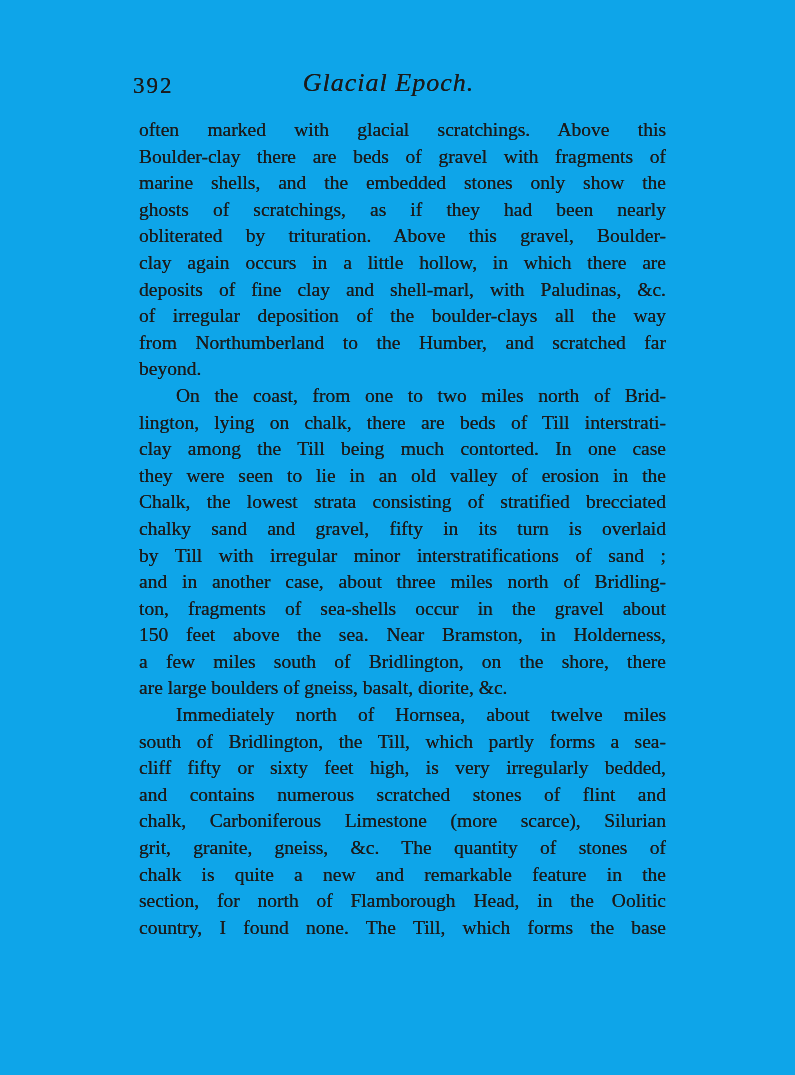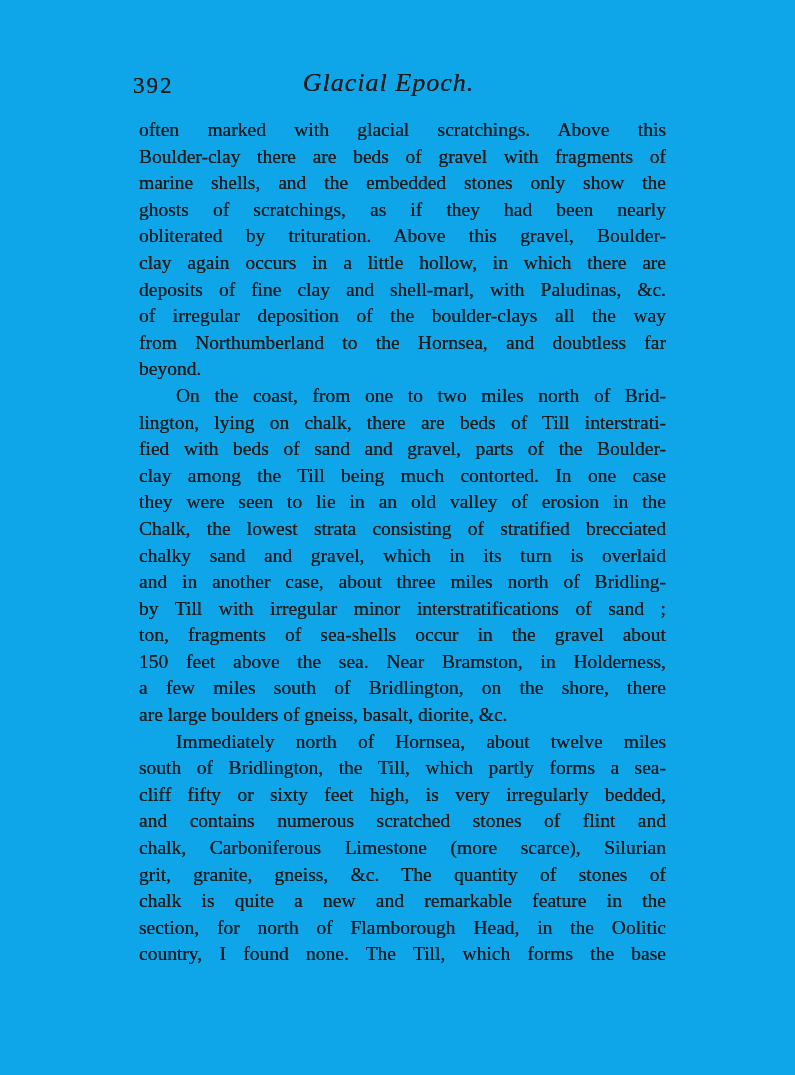--- a/index.html
+++ b/index.html
@@ -67,31 +67,30 @@
   </div>
   <div class="text-block">
       <div class="line">often marked with glacial scratchings.  Above this</div>
       <div class="line">Boulder-clay there are beds of gravel with fragments of</div>
       <div class="line">marine shells, and the embedded stones only show the</div>
       <div class="line">ghosts of scratchings, as if they had been nearly</div>
       <div class="line">obliterated by trituration.  Above this gravel, Boulder-</div>
       <div class="line">clay again occurs in a little hollow, in which there are</div>
       <div class="line">deposits of fine clay and shell-marl, with Paludinas, &amp;c.</div>
       <div class="line">of irregular deposition of the boulder-clays all the way</div>
-      <div class="line">from Northumberland to the Hornsea, and doubtless far</div>
+      <div class="line">from Northumberland to the Humber, and scratched far</div>
       <div class="line no-stretch">beyond.</div>
       <div class="line indent">On the coast, from one to two miles north of Brid-</div>
       <div class="line">lington, lying on chalk, there are beds of Till interstrati-</div>
-      <div class="line">fied with beds of sand and gravel, parts of the Boulder-</div>
       <div class="line">clay among the Till being much contorted.  In one case</div>
       <div class="line">they were seen to lie in an old valley of erosion in the</div>
       <div class="line">Chalk, the lowest strata consisting of stratified brecciated</div>
-      <div class="line">chalky sand and gravel, which in its turn is overlaid</div>
+      <div class="line">chalky sand and gravel, fifty in its turn is overlaid</div>
+      <div class="line">by Till with irregular minor interstratifications of sand ;</div>
       <div class="line">and in another case, about three miles north of Bridling-</div>
-      <div class="line">by Till with irregular minor interstratifications of sand ;</div>
       <div class="line">ton, fragments of sea-shells occur in the gravel about</div>
       <div class="line">150 feet above the sea.  Near Bramston, in Holderness,</div>
       <div class="line">a few miles south of Bridlington, on the shore, there</div>
       <div class="line no-stretch">are large boulders of gneiss, basalt, diorite, &amp;c.</div>
       <div class="line indent">Immediately north of Hornsea, about twelve miles</div>
       <div class="line">south of Bridlington, the Till, which partly forms a sea-</div>
       <div class="line">cliff fifty or sixty feet high, is very irregularly bedded,</div>
       <div class="line">and contains numerous scratched stones of flint and</div>
       <div class="line">chalk, Carboniferous Limestone (more scarce), Silurian</div>
       <div class="line">grit, granite, gneiss, &amp;c.  The quantity of stones of</div>

